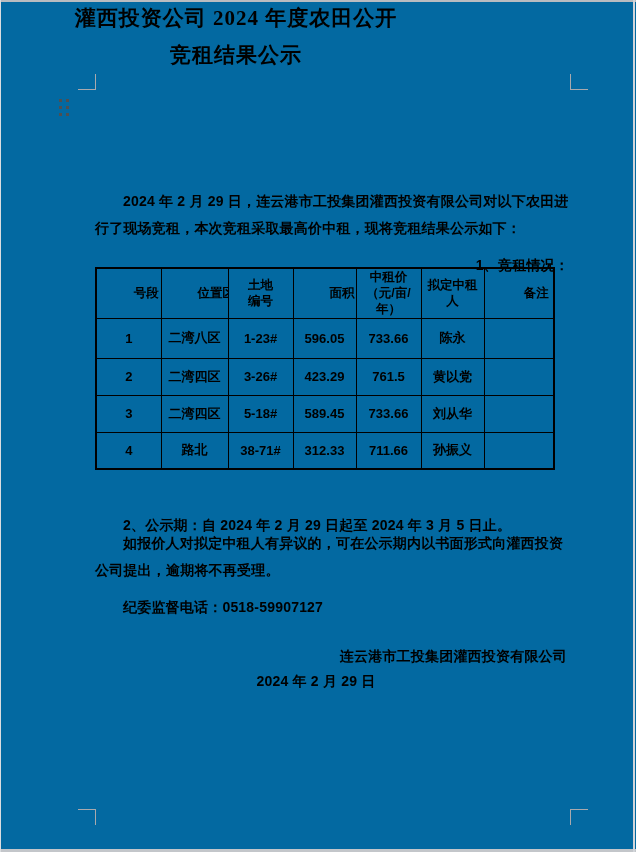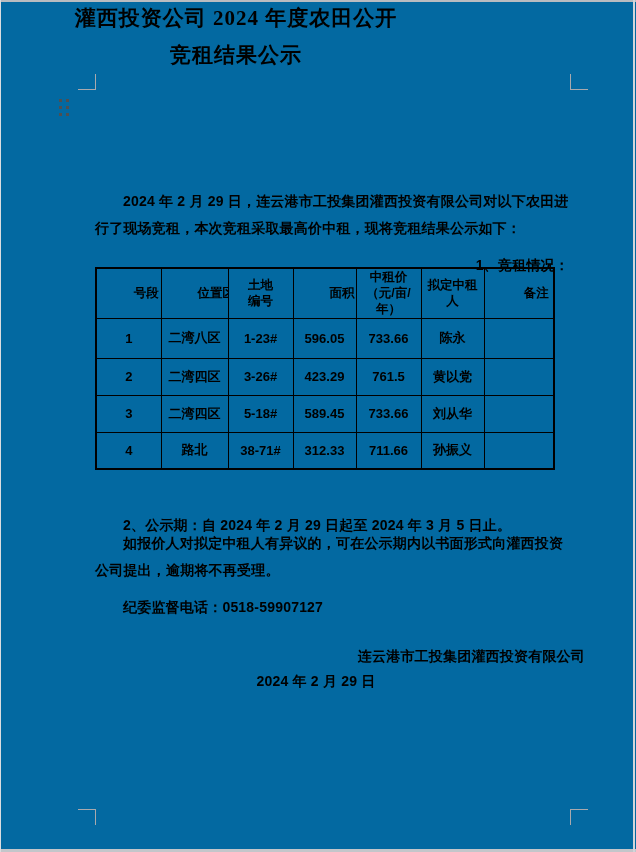--- a/index.html
+++ b/index.html
@@ -30,21 +30,21 @@
   .doc-title{top:84px;left:95px;width:472px;text-align:center;
        font-family:"Liberation Serif","DejaVu Serif",serif;
        font-weight:700;font-size:21px;line-height:37px;letter-spacing:1px;}
   .indent{text-indent:2em;}
   .para1{top:188px;}
   .sec1{top:252px;text-align:right;}
   .sec2{top:512px;}
   .para2{top:530px;}
   .phone1{top:594px;}
   .phone2{top:619px;}
-  .sig-company{top:643px;left:113px;width:472px;text-align:right;}
+  .sig-company{top:643px;left:95px;width:472px;text-align:right;}
   .sig-date{top:668px;left:95px;width:472px;text-align:center;padding-right:30px;box-sizing:border-box;}
   
   table.results{
     position:absolute;left:95px;top:267px;width:458px;
     border-collapse:collapse;table-layout:fixed;
     border:2px solid #000;
   }
   table.results th,table.results td{
     border:1px solid #000;text-align:center;vertical-align:middle;
     font-weight:600;padding:0 1px;overflow:hidden;

